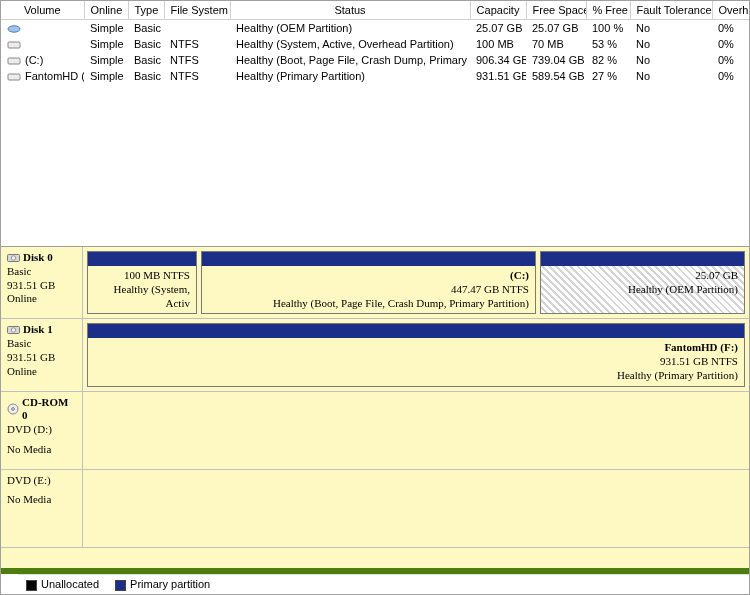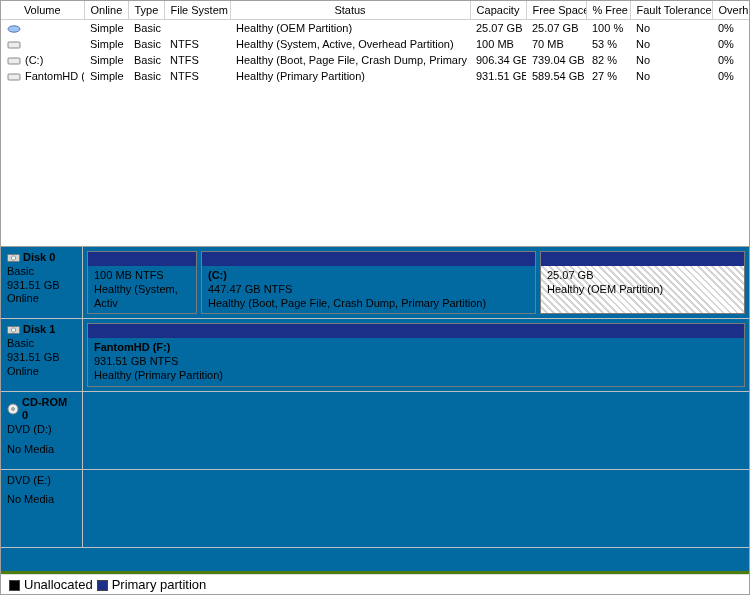--- a/index.html
+++ b/index.html
@@ -51,31 +51,33 @@
   .drive-icon {
     display:inline-block;
     vertical-align:middle;
     margin-right:4px;
   }
 
   
   .disk-area {
     flex: 1;
     overflow: hidden;
-    background: #0369a1;
-    border-bottom: 3px solid #4d7c0f;
+    background: #fef9c3;
+    border-bottom: 6px solid #4d7c0f;
+    font-family: Liberation Serif, serif;
   }
   .disk-legend {
     height: 20px;
     display:flex;
     align-items:center;
-    gap:4px;
+    gap:16px;
     padding: 0 8px;
-    font-size: 13px;
+    font-size: 11px;
     border-top: 1px solid #e0e0e0;
+    margin-left: 17px;
   }
   .legend-swatch {
     display:inline-block;
     width: 11px; height: 11px;
     margin-right: 4px;
     vertical-align: middle;
     border:1px solid #444;
   }
   .legend-swatch.unalloc { background:#000; }
   .legend-swatch.primary { background:#1b2f89; }
@@ -107,20 +109,21 @@
     padding:4px;
     gap:4px;
     align-items:stretch;
   }
 
   .partition {
     border: 1px solid #7a7a7a;
     display:flex;
     flex-direction:column;
     min-width:0;
+    text-align:right;
   }
   .partition .stripe {
     height: 14px;
     background: #1b2f89;
   }
   .partition.oem {
     background:
       repeating-linear-gradient(45deg, #fff, #fff 3px, #d4d4d4 3px, #d4d4d4 5px);
   }
   .partition.oem .stripe {

